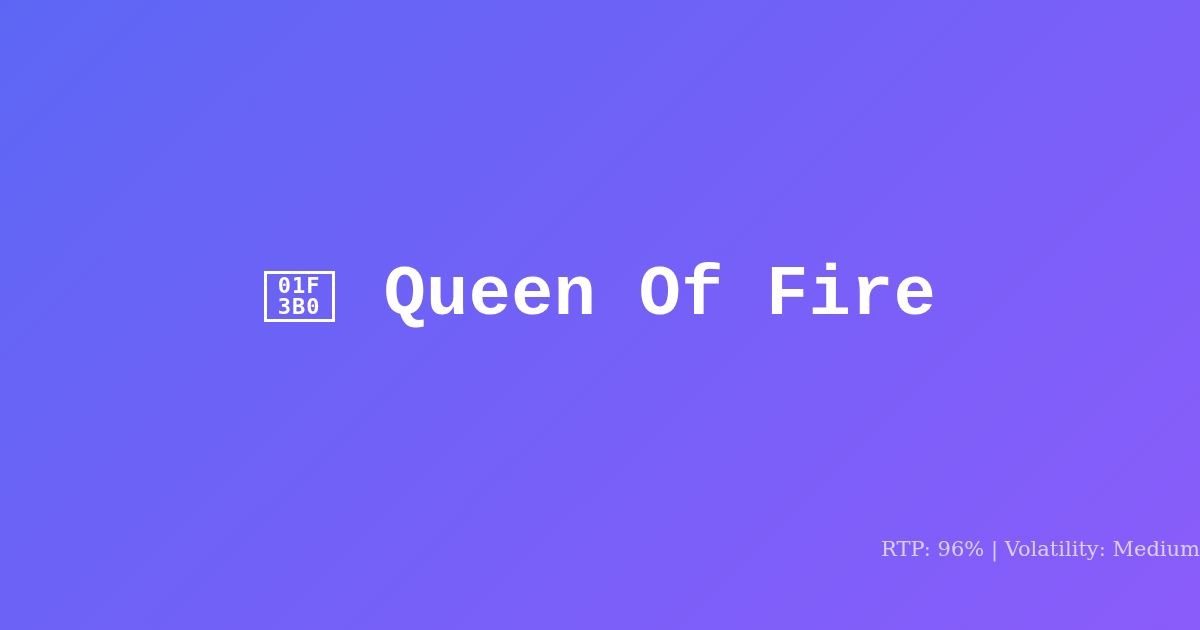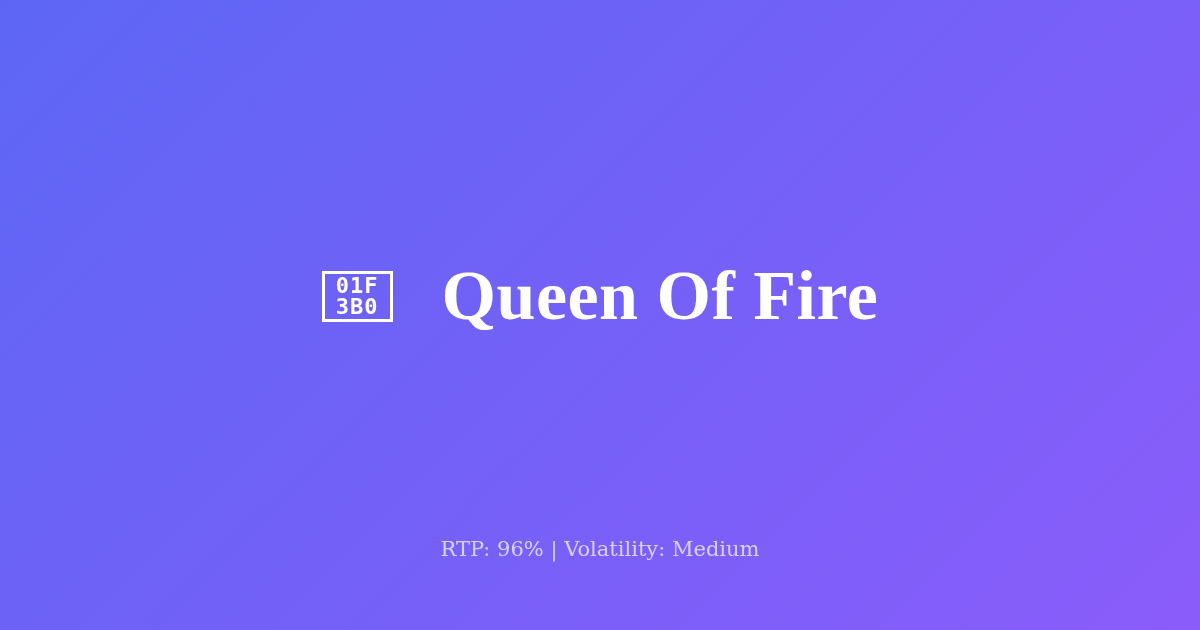--- a/index.html
+++ b/index.html
@@ -65,21 +65,21 @@
     flex: 0 0 auto;
   }
 
   .tofu-glyph span {
     display: block;
     height: 21px;
     line-height: 21px;
   }
 
   .game-title {
-    font-family: Liberation Serif, serif;
+    font-family: Liberation Mono, monospace;
     font-size: 70px;
     font-weight: 700;
     color: #ffffff;
     line-height: 1.06;
     letter-spacing: 0.5px;
     margin: 0;
     white-space: nowrap;
   }
 
   .provider {
@@ -90,21 +90,21 @@
     line-height: 1.1;
     color: rgba(255, 255, 255, 0.80);
     white-space: nowrap;
   }
 
   .meta-footer {
     position: absolute;
     left: 0;
     right: 0;
     bottom: 68px;
-    text-align: center;
+    text-align: right;
     font-family: "DejaVu Serif", "Liberation Serif", serif;
     font-size: 21px;
     font-weight: 400;
     line-height: 1.2;
     color: rgba(255, 255, 255, 0.70);
     white-space: nowrap;
   }
 </style>
 </head>
 <body>

